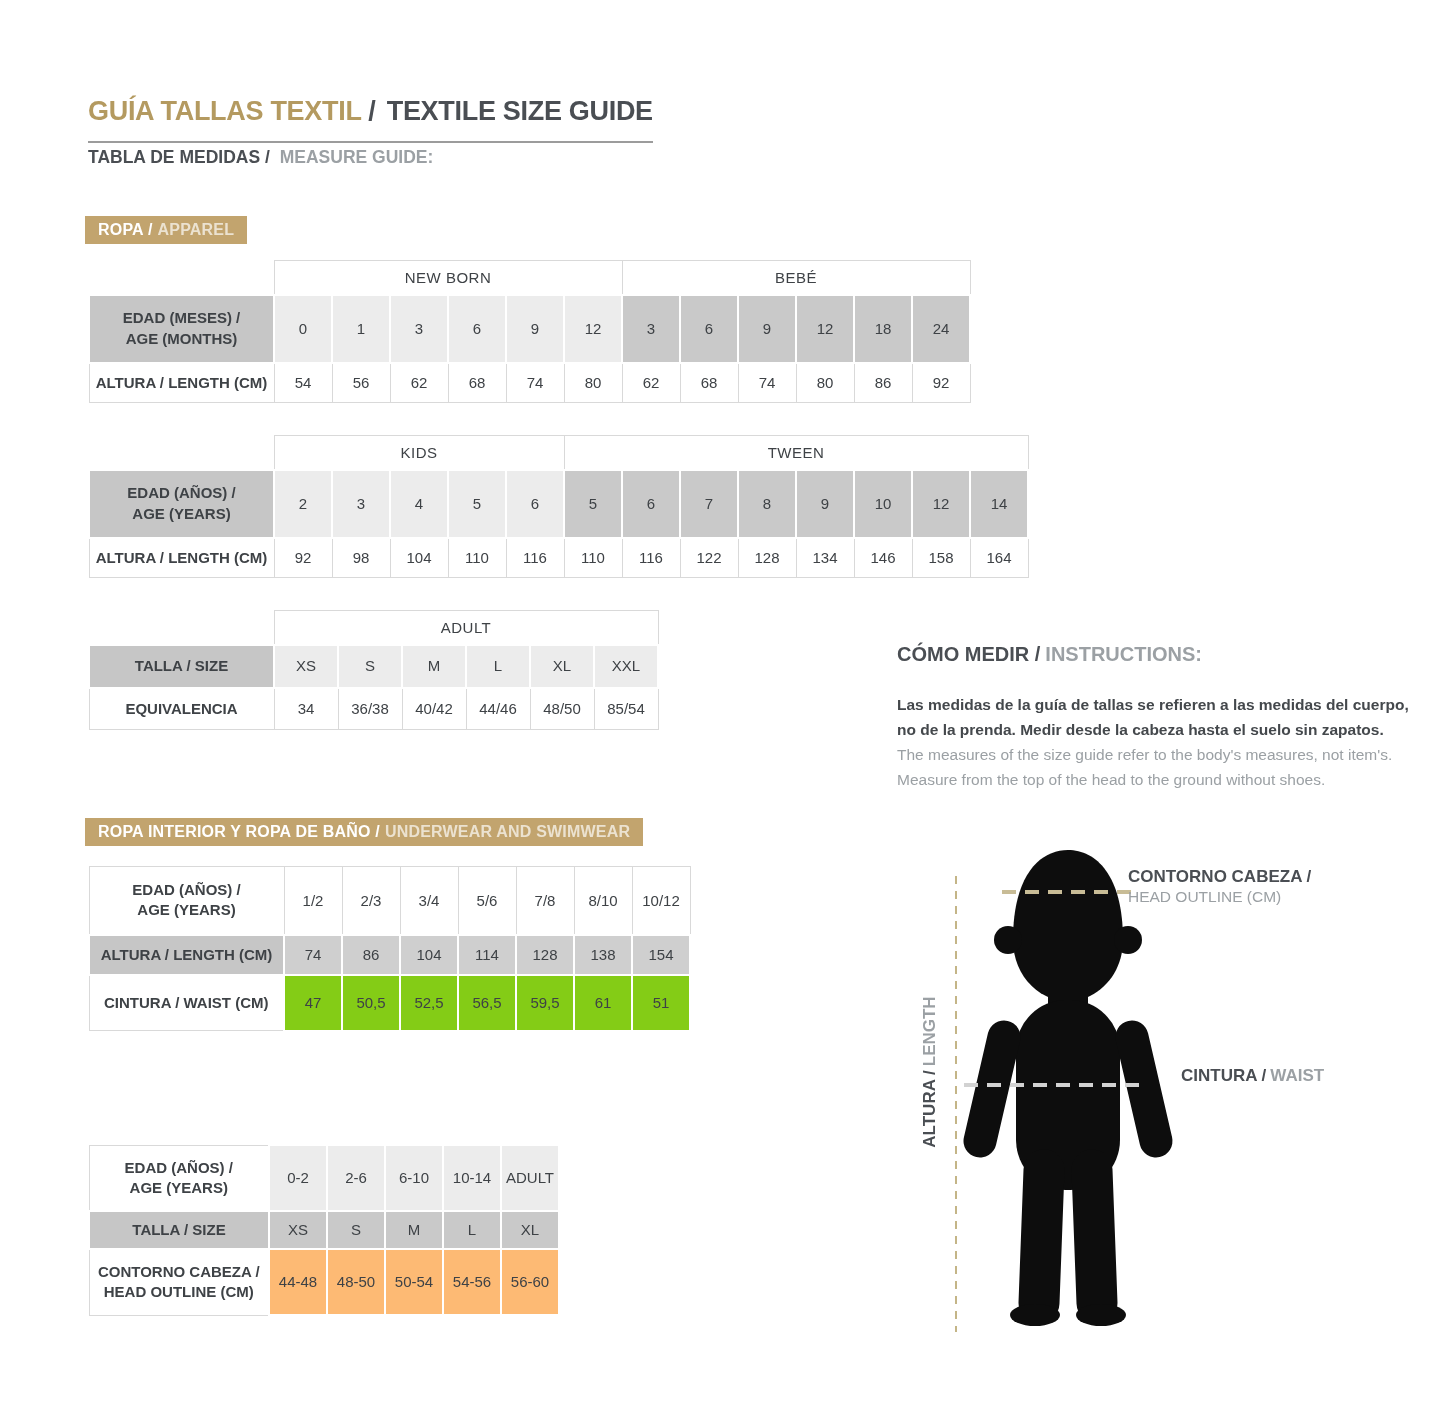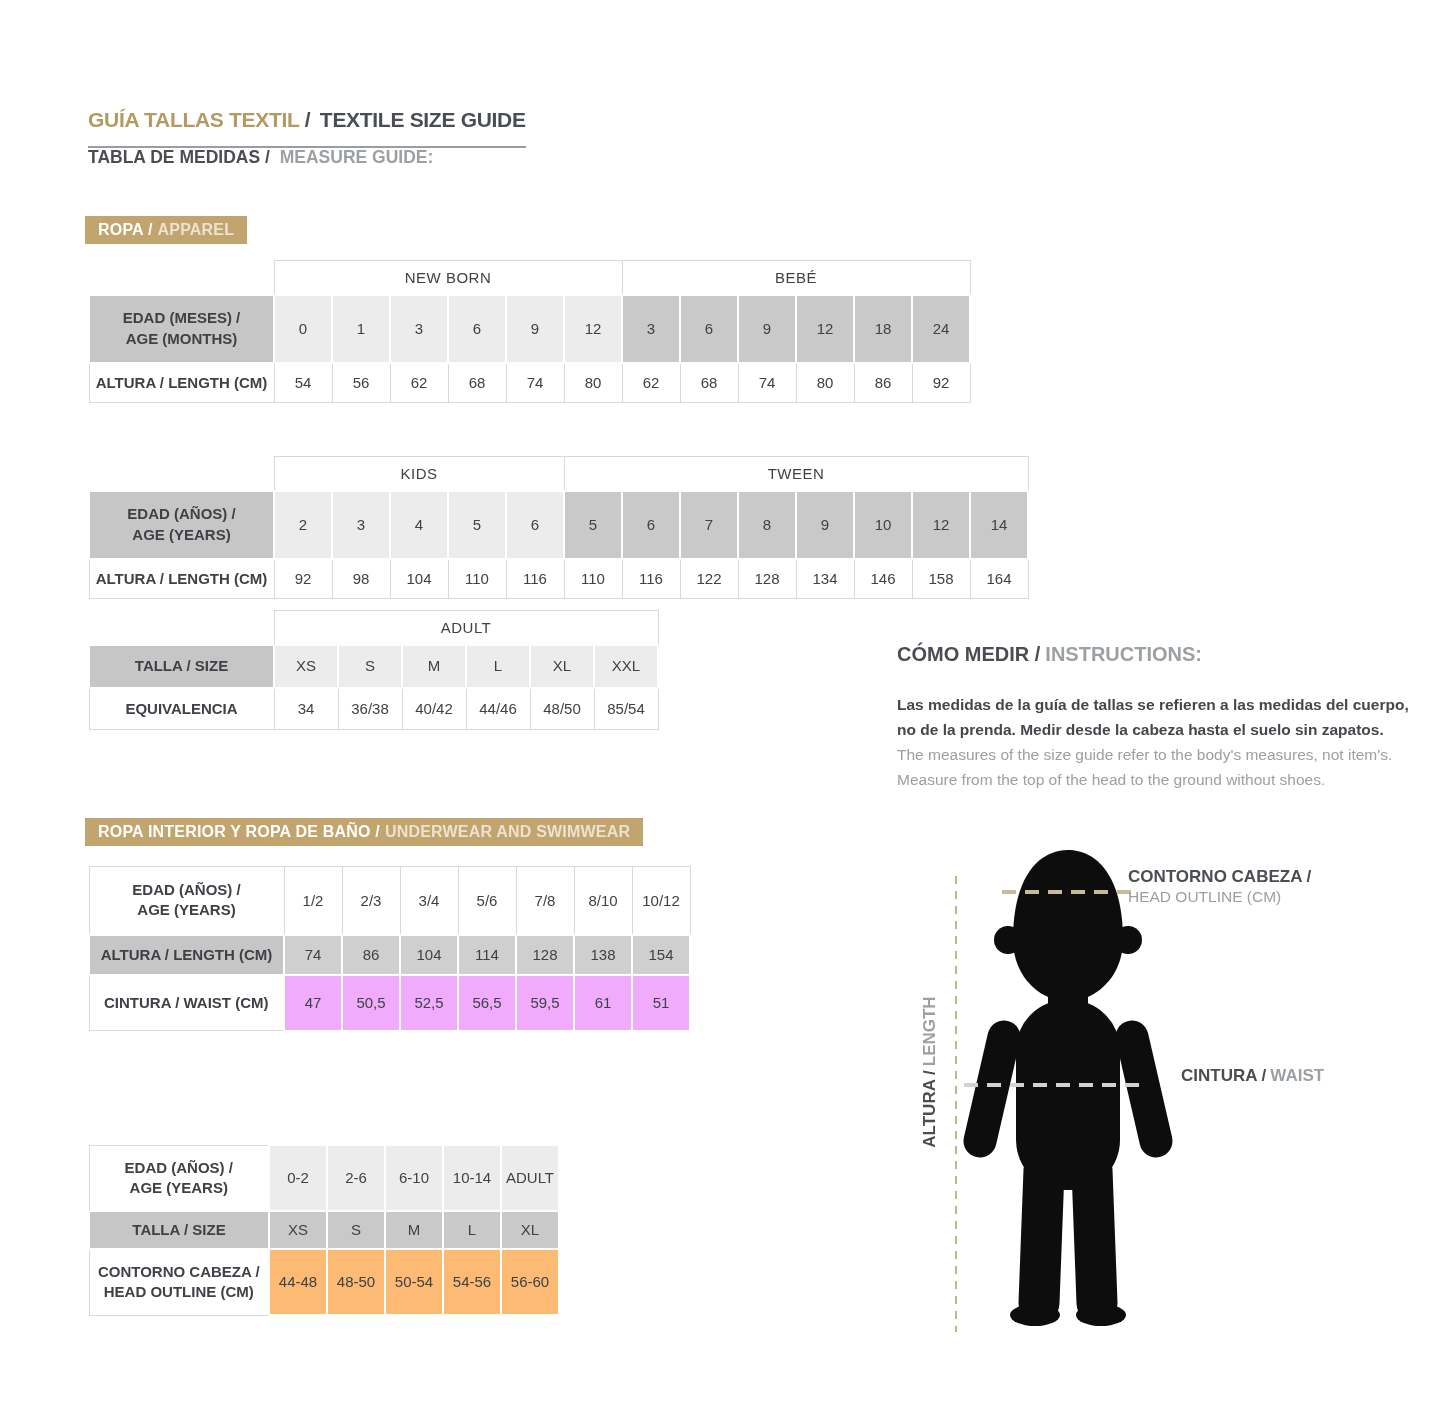--- a/index.html
+++ b/index.html
@@ -1,20 +1,20 @@
 <!DOCTYPE html>
 <html><head>
 <meta charset="utf-8">
 <style>
   html,body{margin:0;padding:0;background:#fff;}
   #page{position:relative;width:1445px;height:1417px;background:#ffffff;overflow:hidden;
         font-family:"Liberation Sans",sans-serif;}
 
   
-  .title{position:absolute;left:88px;top:108px;font-size:21px;font-weight:bold;
+  .title{position:absolute;left:88px;top:96px;font-size:27px;font-weight:bold;
          letter-spacing:-0.3px;padding-bottom:14px;border-bottom:2px solid #9c9c9c;}
   .title .es{color:#b49a60;}
   .title .sl{color:#4a4e53;}
   .title .en{color:#4a4e53;margin-left:4px;}
   .subtitle{position:absolute;left:88px;top:147px;font-size:17.5px;font-weight:bold;color:#4a4e53;}
   .subtitle .en{color:#9ba0a4;font-weight:bold;margin-left:5px;}
 
   
   .badge{position:absolute;background:#c2a46e;color:#ffffff;font-size:16px;font-weight:bold;
          padding:5px 13px 5px 13px;letter-spacing:0.2px;}
@@ -22,21 +22,21 @@
 
   
   table.t{position:absolute;border-collapse:collapse;table-layout:fixed;}
   table.t td{font-size:15px;line-height:1.15;color:#3e4246;text-align:center;padding:0;overflow:hidden;}
   td.no{border:none;background:transparent;}
   td.hd{background:#fff;border:1px solid #d9d9d9;font-size:14.5px;letter-spacing:.5px;color:#44484c;}
   td.w {background:#fff;border:1px solid #d9d9d9;}
   td.l {background:#ececec;border:2px solid #fff;}
   td.d {background:#c9c9c9;border:2px solid #fff;}
   td.m {background:#fdba74;border:2px solid #fff;}
-  td.vl{background:#f0abfc;border:2px solid #fff;}
+  td.vl{background:#84cc16;border:2px solid #fff;}
   td.cf{background:#cfcfcf;border:2px solid #fff;}
   td.g {background:#c6c6c6;border:2px solid #fff;}
   td.lb{text-align:left;padding-left:12px;font-weight:bold;font-size:14.5px;color:#4a4e53;}
   td.lb div{line-height:1.35;}
 
   
   .instr{position:absolute;left:897px;top:643px;width:565px;}
   .instr .h{font-size:20px;font-weight:bold;color:#4a4e53;}
   .instr .h .en{color:#9ba0a4;margin-left:5px;}
   .instr p{margin:26px 0 0 0;font-size:15.5px;line-height:25px;}
@@ -126,21 +126,21 @@
       <td class="w">62</td>
       <td class="w">68</td>
       <td class="w">74</td>
       <td class="w">80</td>
       <td class="w">86</td>
       <td class="w">92</td>
     </tr>
   </tbody>
     </table>
 
-  <table class="t" style="left:88px;top:456px;">
+  <table class="t" style="left:88px;top:435px;">
     <colgroup>
         <col style="width:185px">
         <col style="width:58px">
         <col style="width:58px">
         <col style="width:58px">
         <col style="width:58px">
         <col style="width:58px">
         <col style="width:58px">
         <col style="width:58px">
         <col style="width:58px">

